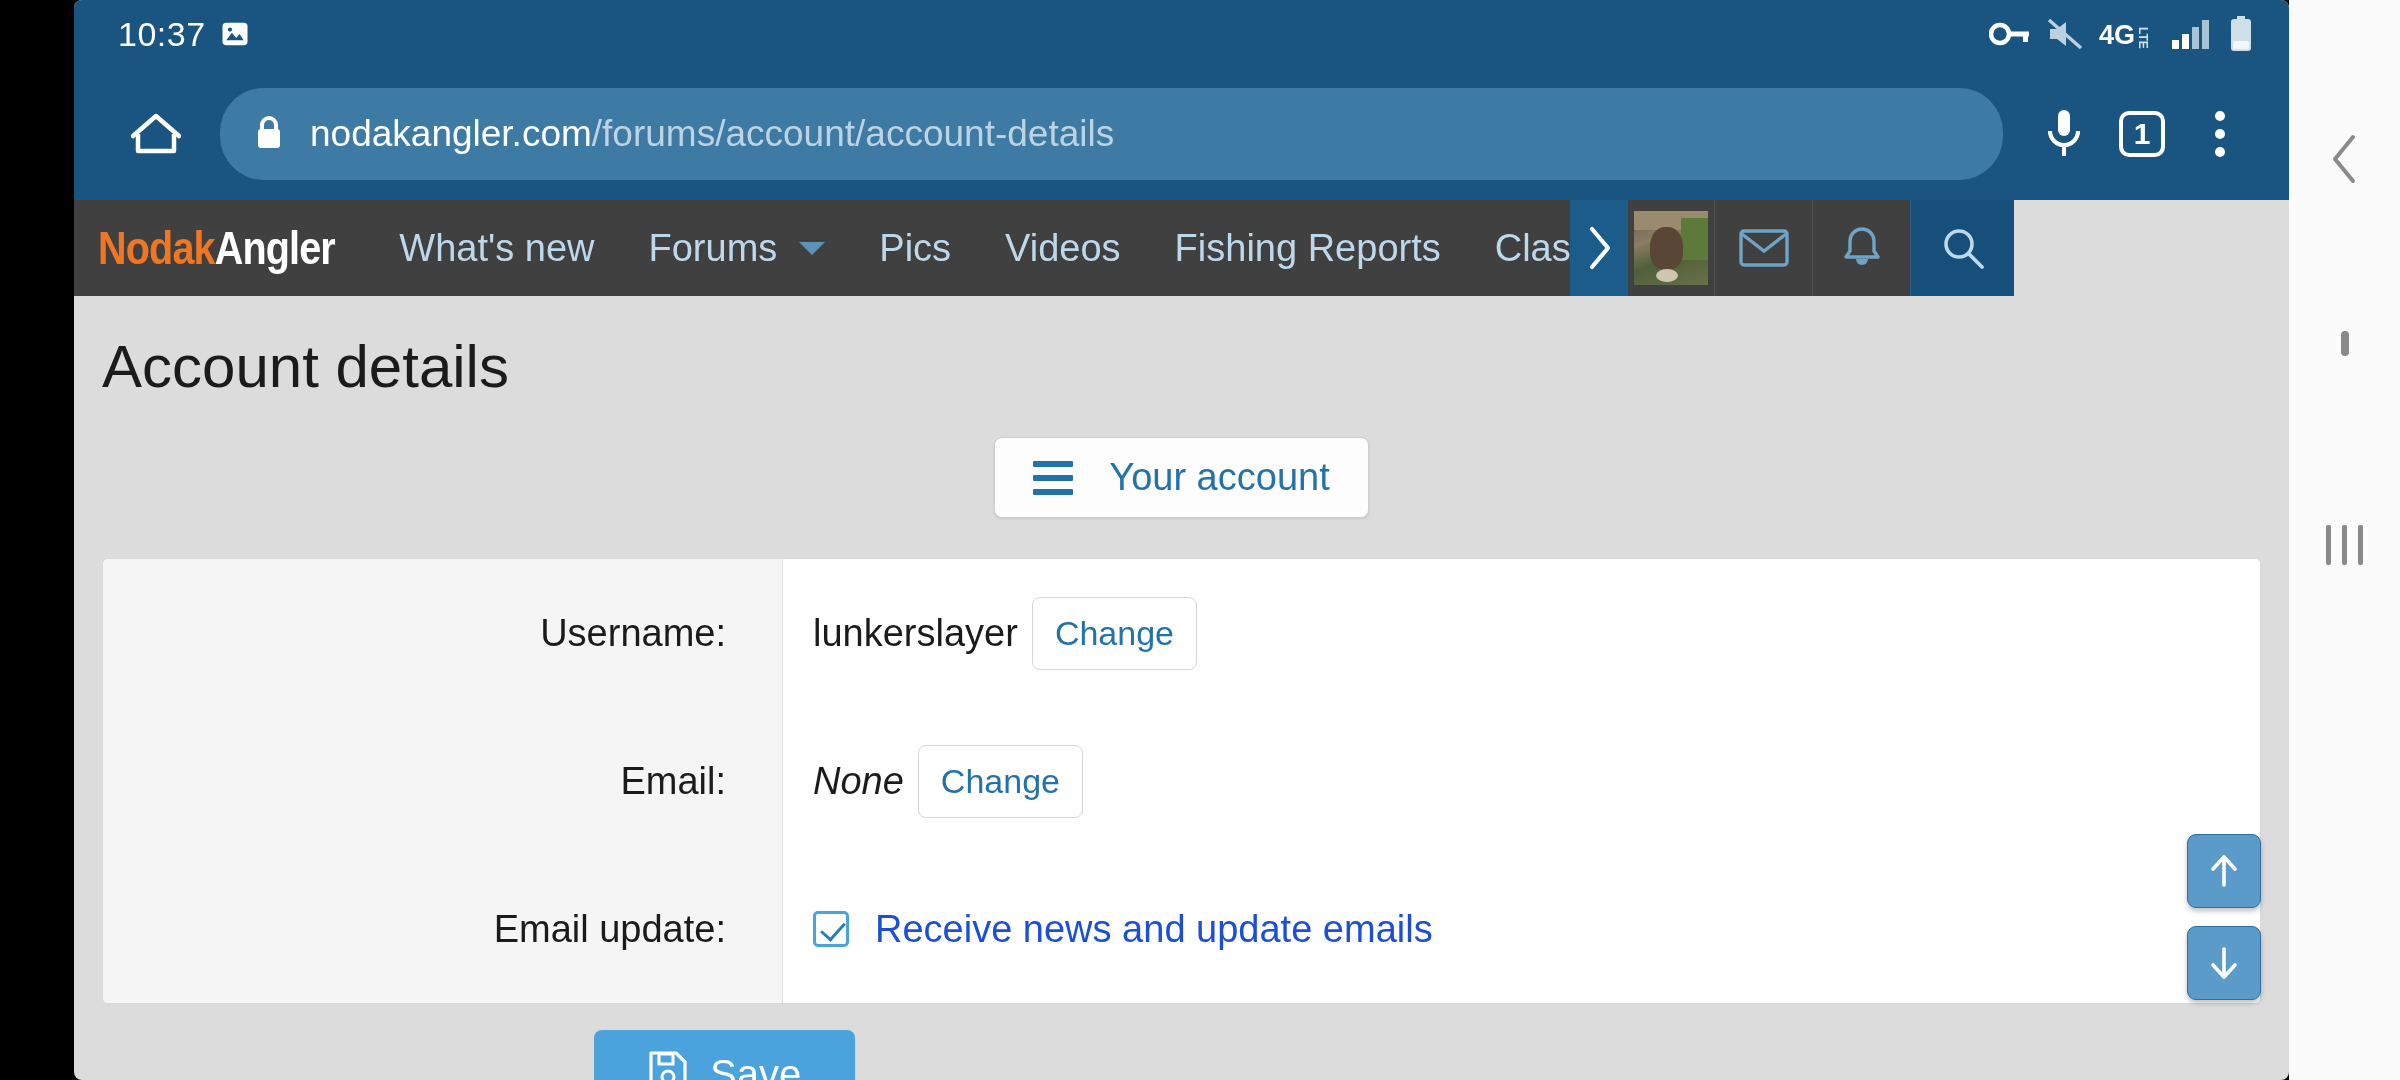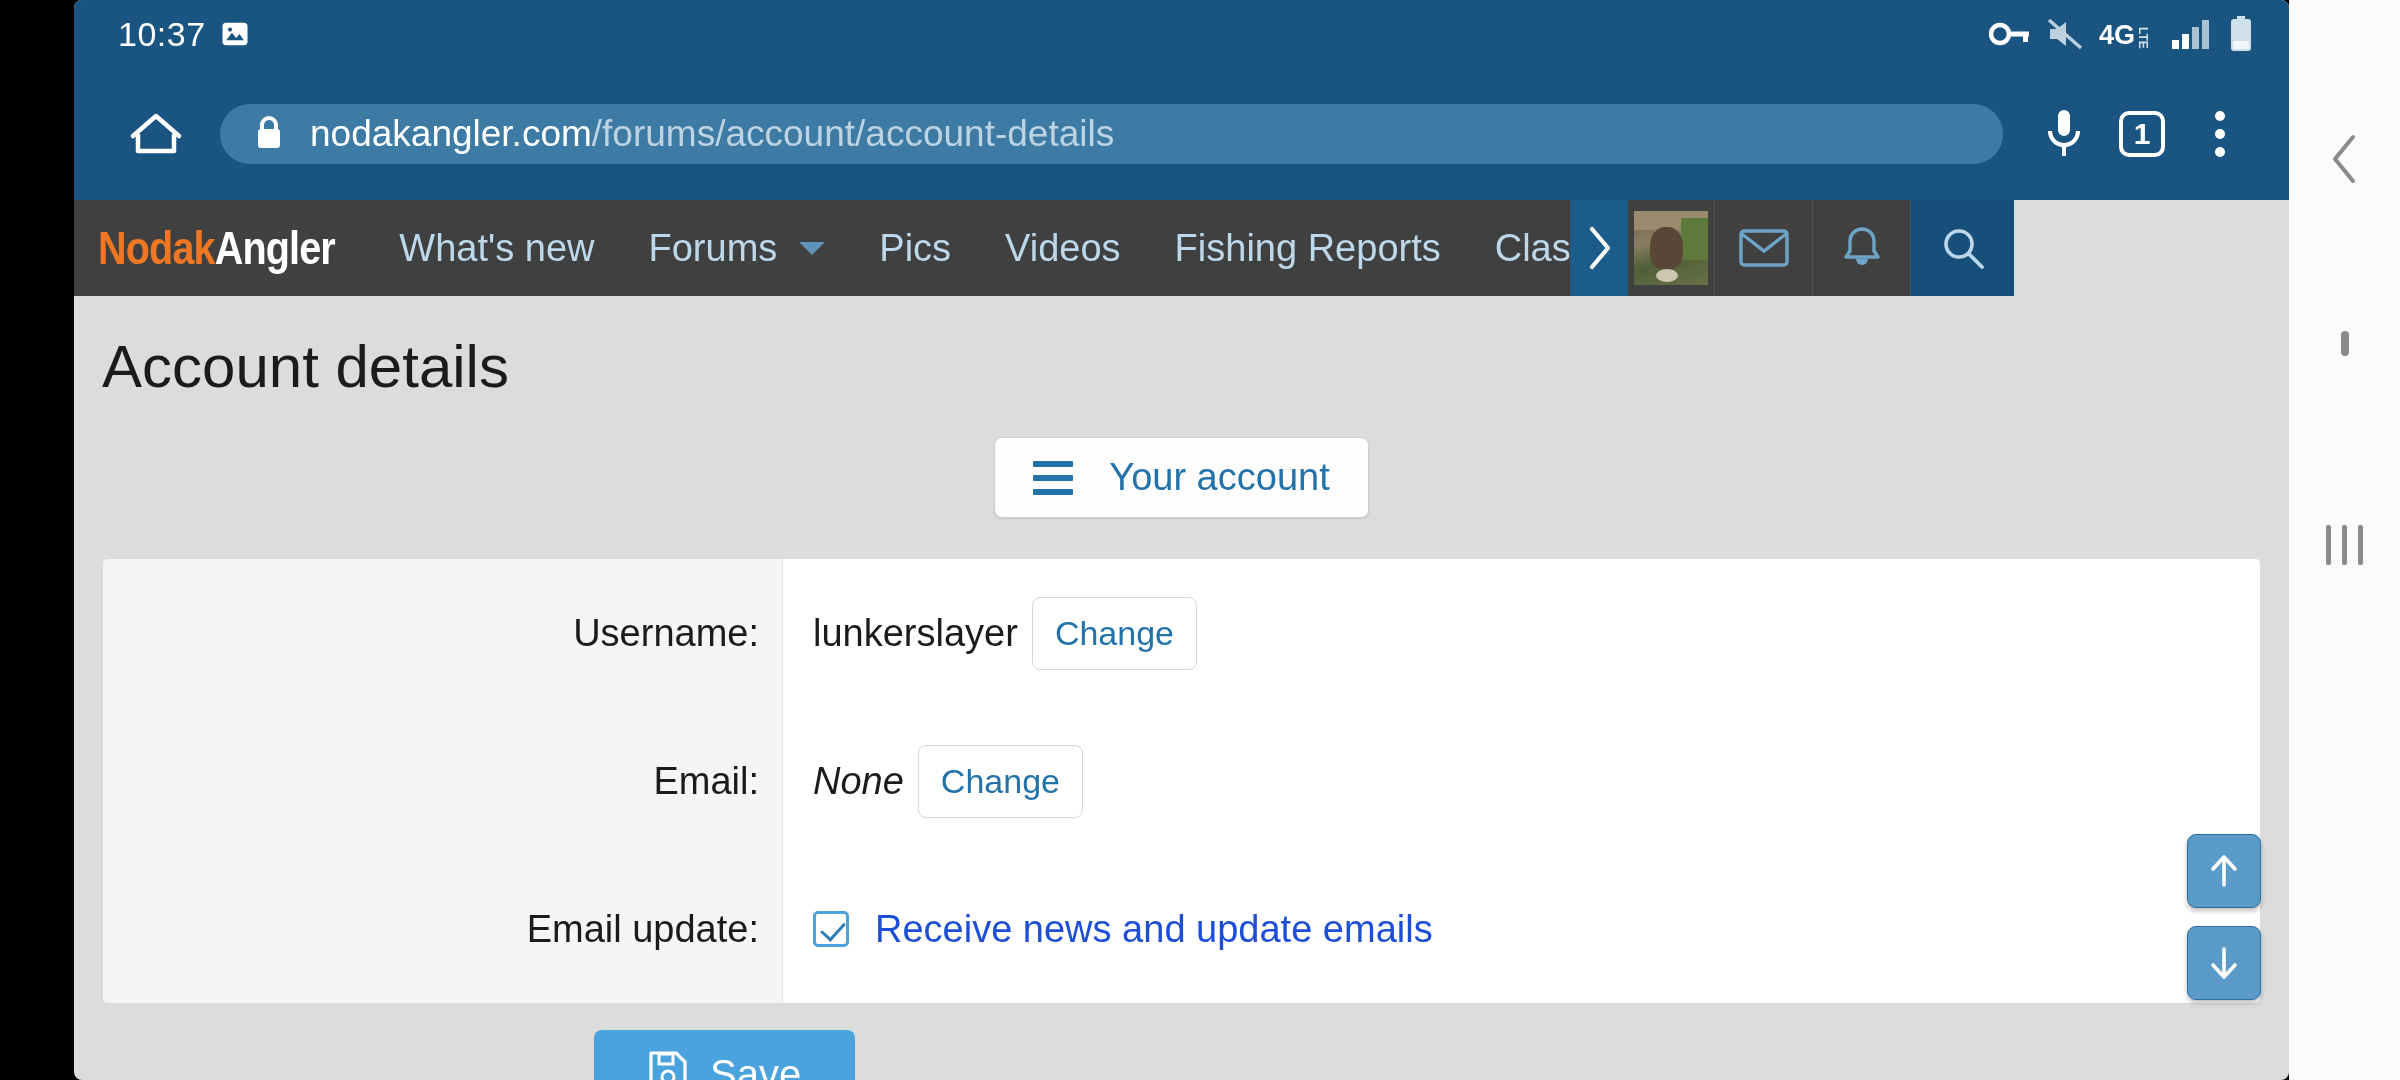--- a/index.html
+++ b/index.html
@@ -42,21 +42,21 @@
   #browser-bar {
     position: absolute; left: 0; top: 68px;
     width: 2215px; height: 132px;
     background: #1a5581;
     display: flex; align-items: center;
     padding: 0 30px 0 46px;
   }
   #home-btn { width: 72px; height: 72px; display:flex; align-items:center; justify-content:center; }
   #omnibox {
     flex: 1;
-    height: 60px;
+    height: 92px;
     margin: 0 22px 0 28px;
     background: #3d7ba5;
     border-radius: 44px;
     display: flex; align-items: center;
     padding: 9px 34px;
     overflow: hidden;
   }
   #lock-icon { margin-right: 26px; flex: none; }
   #url-text {
     font-size: 37px; color: #ffffff; white-space: nowrap;
@@ -150,21 +150,21 @@
     border: 1px solid #dadada;
     border-radius: 6px;
     overflow: hidden;
   }
   .form-row { display: flex; align-items: stretch; min-height: 148px; }
   .form-label {
     width: 680px; flex: none;
     background: #f5f5f5;
     border-right: 1px solid #e2e2e2;
     display: flex; align-items: center; justify-content: flex-end;
-    padding-right: 23px;
+    padding-right: 56px;
     font-size: 38px; color: #1b1b1b;
   }
   .form-value {
     flex: 1; background: #ffffff;
     display: flex; align-items: center;
     padding-left: 30px; gap: 0;
   }
   .value-text { font-size: 38px; color: #1b1b1b; }
   .value-text.italic { font-style: italic; }
   .change-btn {

